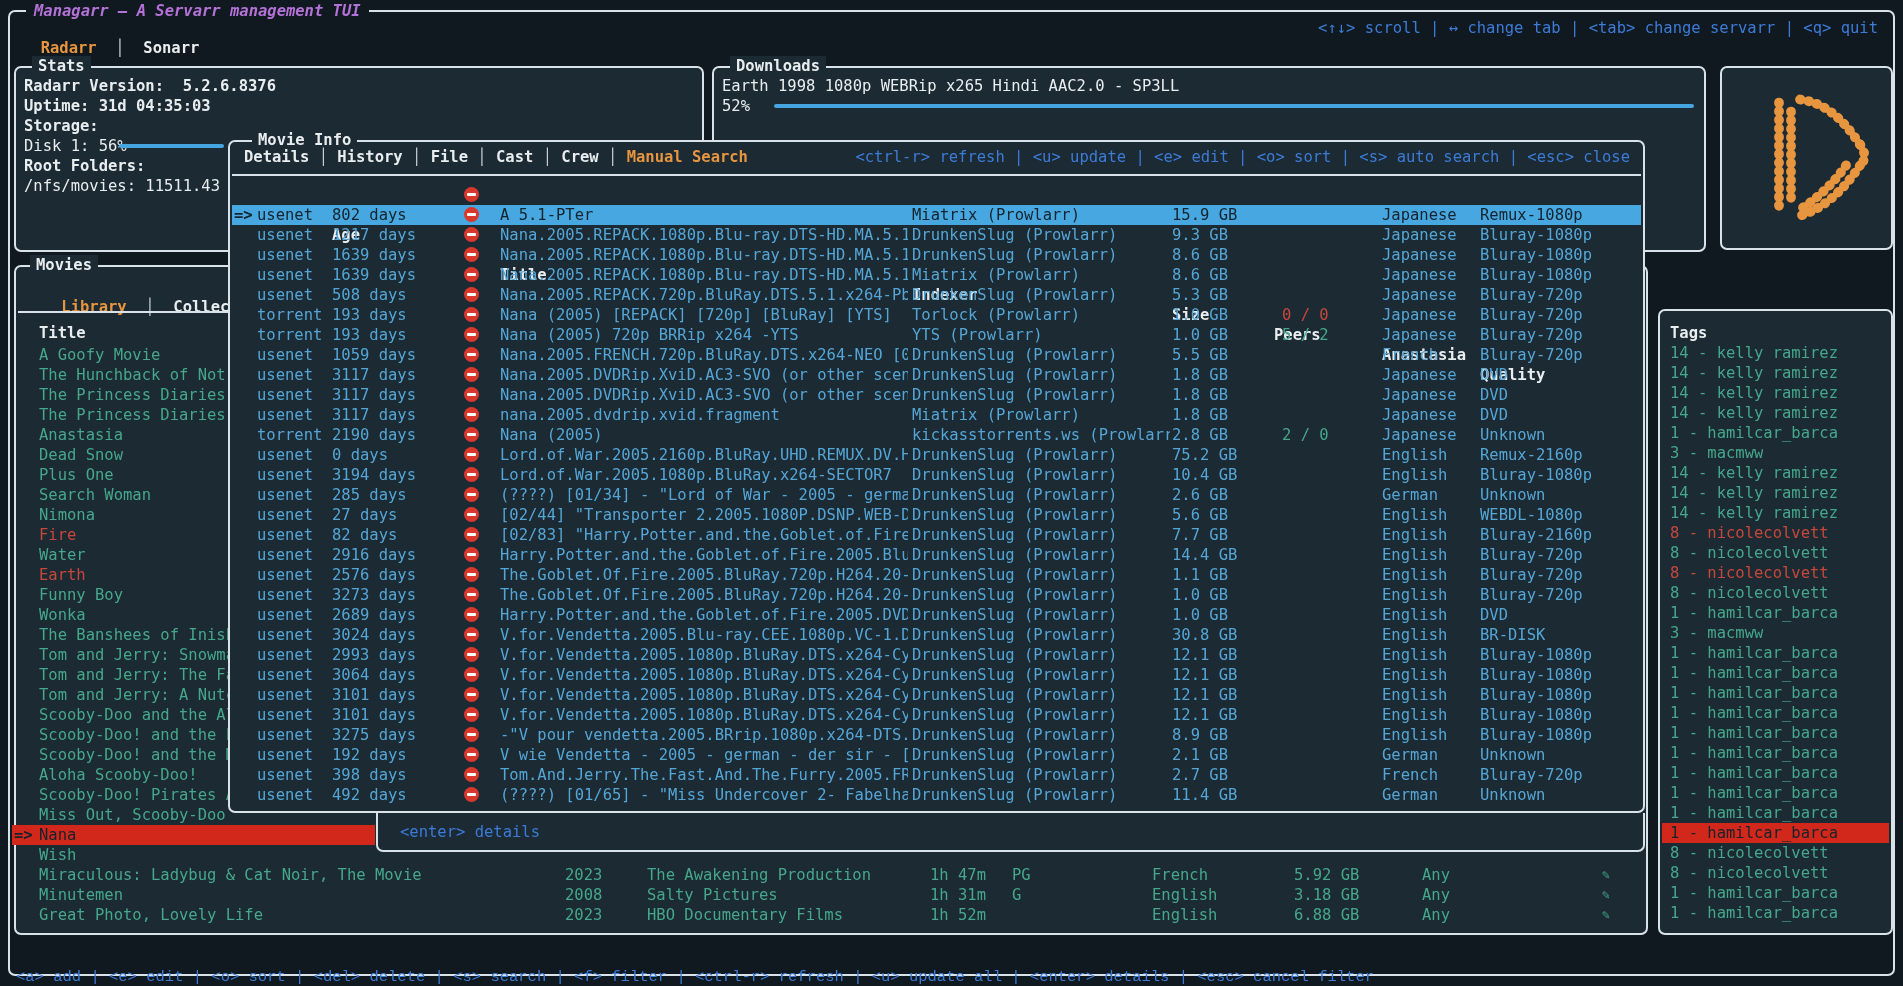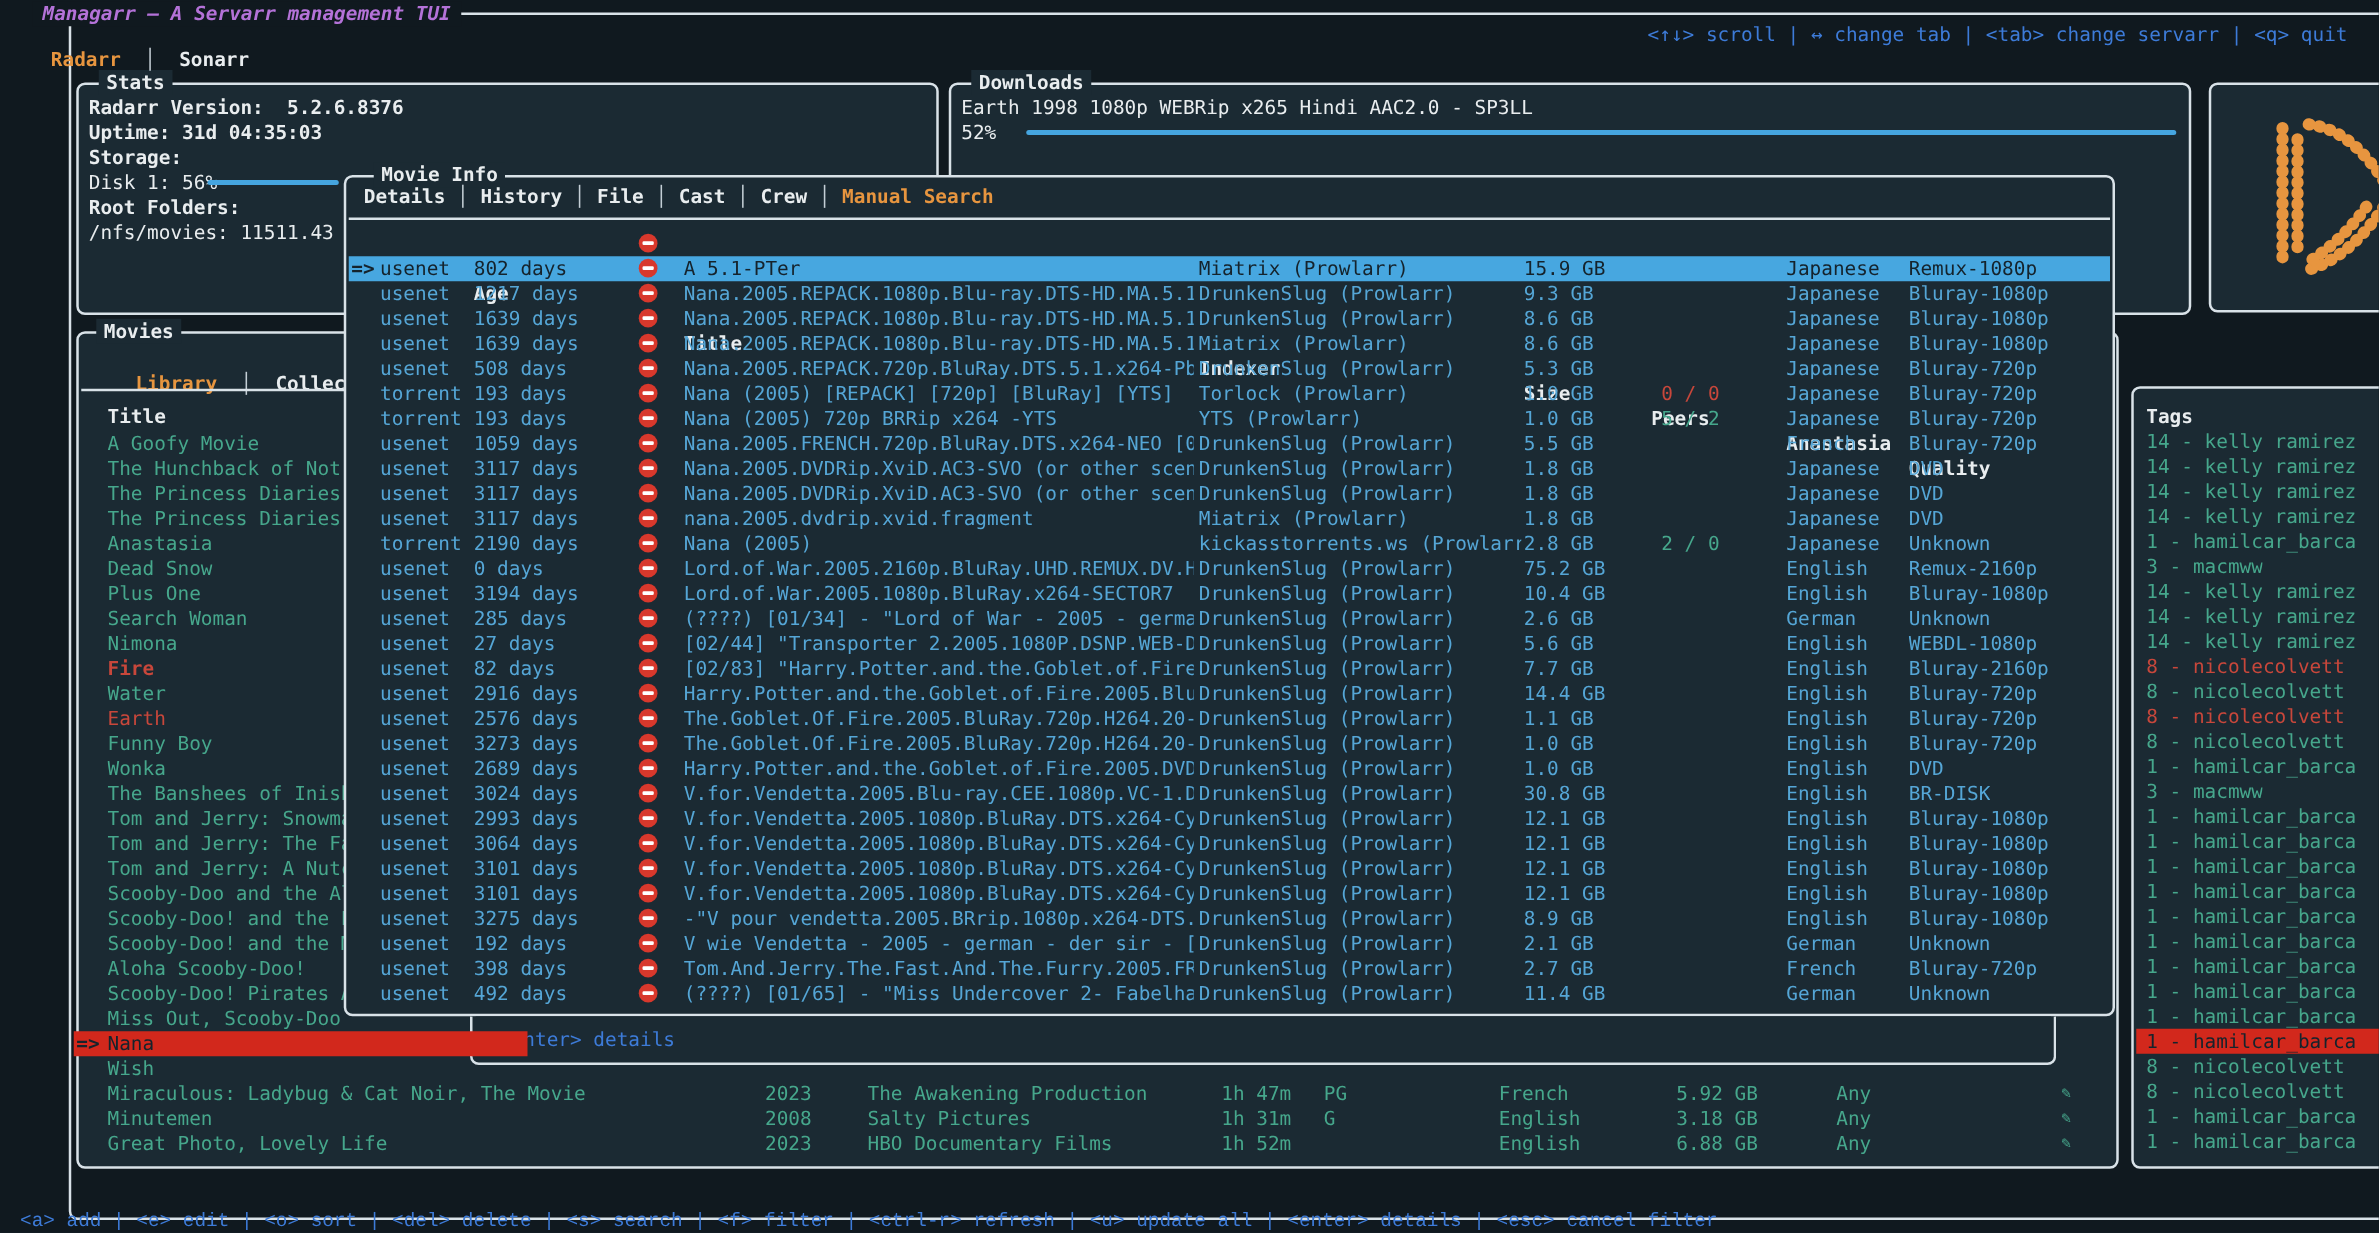--- a/index.html
+++ b/index.html
@@ -1,19 +1,19 @@
 <!DOCTYPE html>
 <html><head>
 <meta charset="utf-8">
 <style>
   * { margin:0; padding:0; box-sizing:border-box; }
   html,body { width:1903px; height:986px; background:#10191f; overflow:hidden; }
   body { font-family:"DejaVu Sans Mono","Liberation Mono",monospace; font-size:15.5px; color:#e9edef; position:relative; }
   .line { position:absolute; height:20px; line-height:20px; white-space:pre; }
-  .panel { position:absolute; border:2px solid #d9e2e8; border-radius:7px; background:#1b2a33;margin-left:47px; }
+  .panel { position:absolute; border:2px solid #d9e2e8; border-radius:7px; background:#1b2a33; }
   .ptitle { position:absolute; top:-12px; background:#1b2a33; padding:0 6px; font-weight:bold; color:#e9edef; height:20px; line-height:20px; white-space:pre; }
   .bold { font-weight:bold; }
   .italic { font-style:italic; }
   .purple { color:#b472d8; }
   .orange { color:#e7953f; }
   .keys { color:#3d7bd8; }
   .bluetext { color:#55a6d6; }
   .green { color:#46a78c; }
   .red { color:#c8473b; }
   .dark { color:#15232c; }
@@ -82,21 +82,21 @@
   <div id="movies-rows">
       <div class="line" style="left: 0px; top: 78px; width: 1630px;"><span class="cell green" style="left: 23px;">A Goofy Movie</span></div>
       <div class="line" style="left: 0px; top: 98px; width: 1630px;"><span class="cell green" style="left: 23px;">The Hunchback of Notr</span></div>
       <div class="line" style="left: 0px; top: 118px; width: 1630px;"><span class="cell green" style="left: 23px;">The Princess Diaries</span></div>
       <div class="line" style="left: 0px; top: 138px; width: 1630px;"><span class="cell green" style="left: 23px;">The Princess Diaries</span></div>
       <div class="line" style="left: 0px; top: 158px; width: 1630px;"><span class="cell green" style="left: 23px;">Anastasia</span></div>
       <div class="line" style="left: 0px; top: 178px; width: 1630px;"><span class="cell green" style="left: 23px;">Dead Snow</span></div>
       <div class="line" style="left: 0px; top: 198px; width: 1630px;"><span class="cell green" style="left: 23px;">Plus One</span></div>
       <div class="line" style="left: 0px; top: 218px; width: 1630px;"><span class="cell green" style="left: 23px;">Search Woman</span></div>
       <div class="line" style="left: 0px; top: 238px; width: 1630px;"><span class="cell green" style="left: 23px;">Nimona</span></div>
-      <div class="line" style="left: 0px; top: 258px; width: 1630px;"><span class="cell red" style="left: 23px; font-weight: bold;">Fire</span></div>
+      <div class="line" style="left: 0px; top: 258px; width: 1630px;"><span class="cell red" style="left: 23px;">Fire</span></div>
       <div class="line" style="left: 0px; top: 278px; width: 1630px;"><span class="cell green" style="left: 23px;">Water</span></div>
       <div class="line" style="left: 0px; top: 298px; width: 1630px;"><span class="cell red" style="left: 23px;">Earth</span></div>
       <div class="line" style="left: 0px; top: 318px; width: 1630px;"><span class="cell green" style="left: 23px;">Funny Boy</span></div>
       <div class="line" style="left: 0px; top: 338px; width: 1630px;"><span class="cell green" style="left: 23px;">Wonka</span></div>
       <div class="line" style="left: 0px; top: 358px; width: 1630px;"><span class="cell green" style="left: 23px;">The Banshees of Inish</span></div>
       <div class="line" style="left: 0px; top: 378px; width: 1630px;"><span class="cell green" style="left: 23px;">Tom and Jerry: Snowma</span></div>
       <div class="line" style="left: 0px; top: 398px; width: 1630px;"><span class="cell green" style="left: 23px;">Tom and Jerry: The Fa</span></div>
       <div class="line" style="left: 0px; top: 418px; width: 1630px;"><span class="cell green" style="left: 23px;">Tom and Jerry: A Nutc</span></div>
       <div class="line" style="left: 0px; top: 438px; width: 1630px;"><span class="cell green" style="left: 23px;">Scooby-Doo and the Al</span></div>
       <div class="line" style="left: 0px; top: 458px; width: 1630px;"><span class="cell green" style="left: 23px;">Scooby-Doo! and the L</span></div>
@@ -143,20 +143,21 @@
       <div class="line" style="left: 0px; top: 532px; width: 231px;"><span class="cell green" style="left: 10px;">8 - nicolecolvett</span></div>
       <div class="line" style="left: 0px; top: 552px; width: 231px;"><span class="cell green" style="left: 10px;">8 - nicolecolvett</span></div>
       <div class="line" style="left: 0px; top: 572px; width: 231px;"><span class="cell green" style="left: 10px;">1 - hamilcar_barca</span></div>
       <div class="line" style="left: 0px; top: 592px; width: 231px;"><span class="cell green" style="left: 10px;">1 - hamilcar_barca</span></div>
     </div>
 </div>
 
 <div class="panel" id="modal" style="left:228px; top:140px; width:1417px; height:673px;">
   <span class="ptitle" style="left:22px;">Movie Info</span>
   <div id="modal-tabs" class="line" style="left:14px; top:5px;"><span class="white bold">Details</span><span class="sep"> │ </span><span class="white bold">History</span><span class="sep"> │ </span><span class="white bold">File</span><span class="sep"> │ </span><span class="white bold">Cast</span><span class="sep"> │ </span><span class="white bold">Crew</span><span class="sep"> │ </span><span class="orange bold">Manual Search</span></div>
+  <div class="line keys" style="left:600px; top:5px; width:800px; text-align:right;">&lt;ctrl-r&gt; refresh | &lt;u&gt; update | &lt;e&gt; edit | &lt;o&gt; sort | &lt;s&gt; auto search | &lt;esc&gt; close</div>
   <div class="hline" style="left:2px; top:32px; width:1409px;"></div>
 
   <div class="line" style="left:0; top:43px; width:1413px;">
     <span class="cell bold" style="left:27px;"><span>Source</span> <span style="font-size:11px;">▼</span></span>
     <span class="cell bold" style="left:102px;">Age</span>
     <span class="noentry" style="left:234px; top:2px;"></span>
     <span class="cell bold" style="left:270px;">Title</span>
     <span class="cell bold" style="left:682px;">Indexer</span>
     <span class="cell bold" style="left:942px;">Size</span>
     <span class="cell bold" style="left:1044px;">Peers</span>

